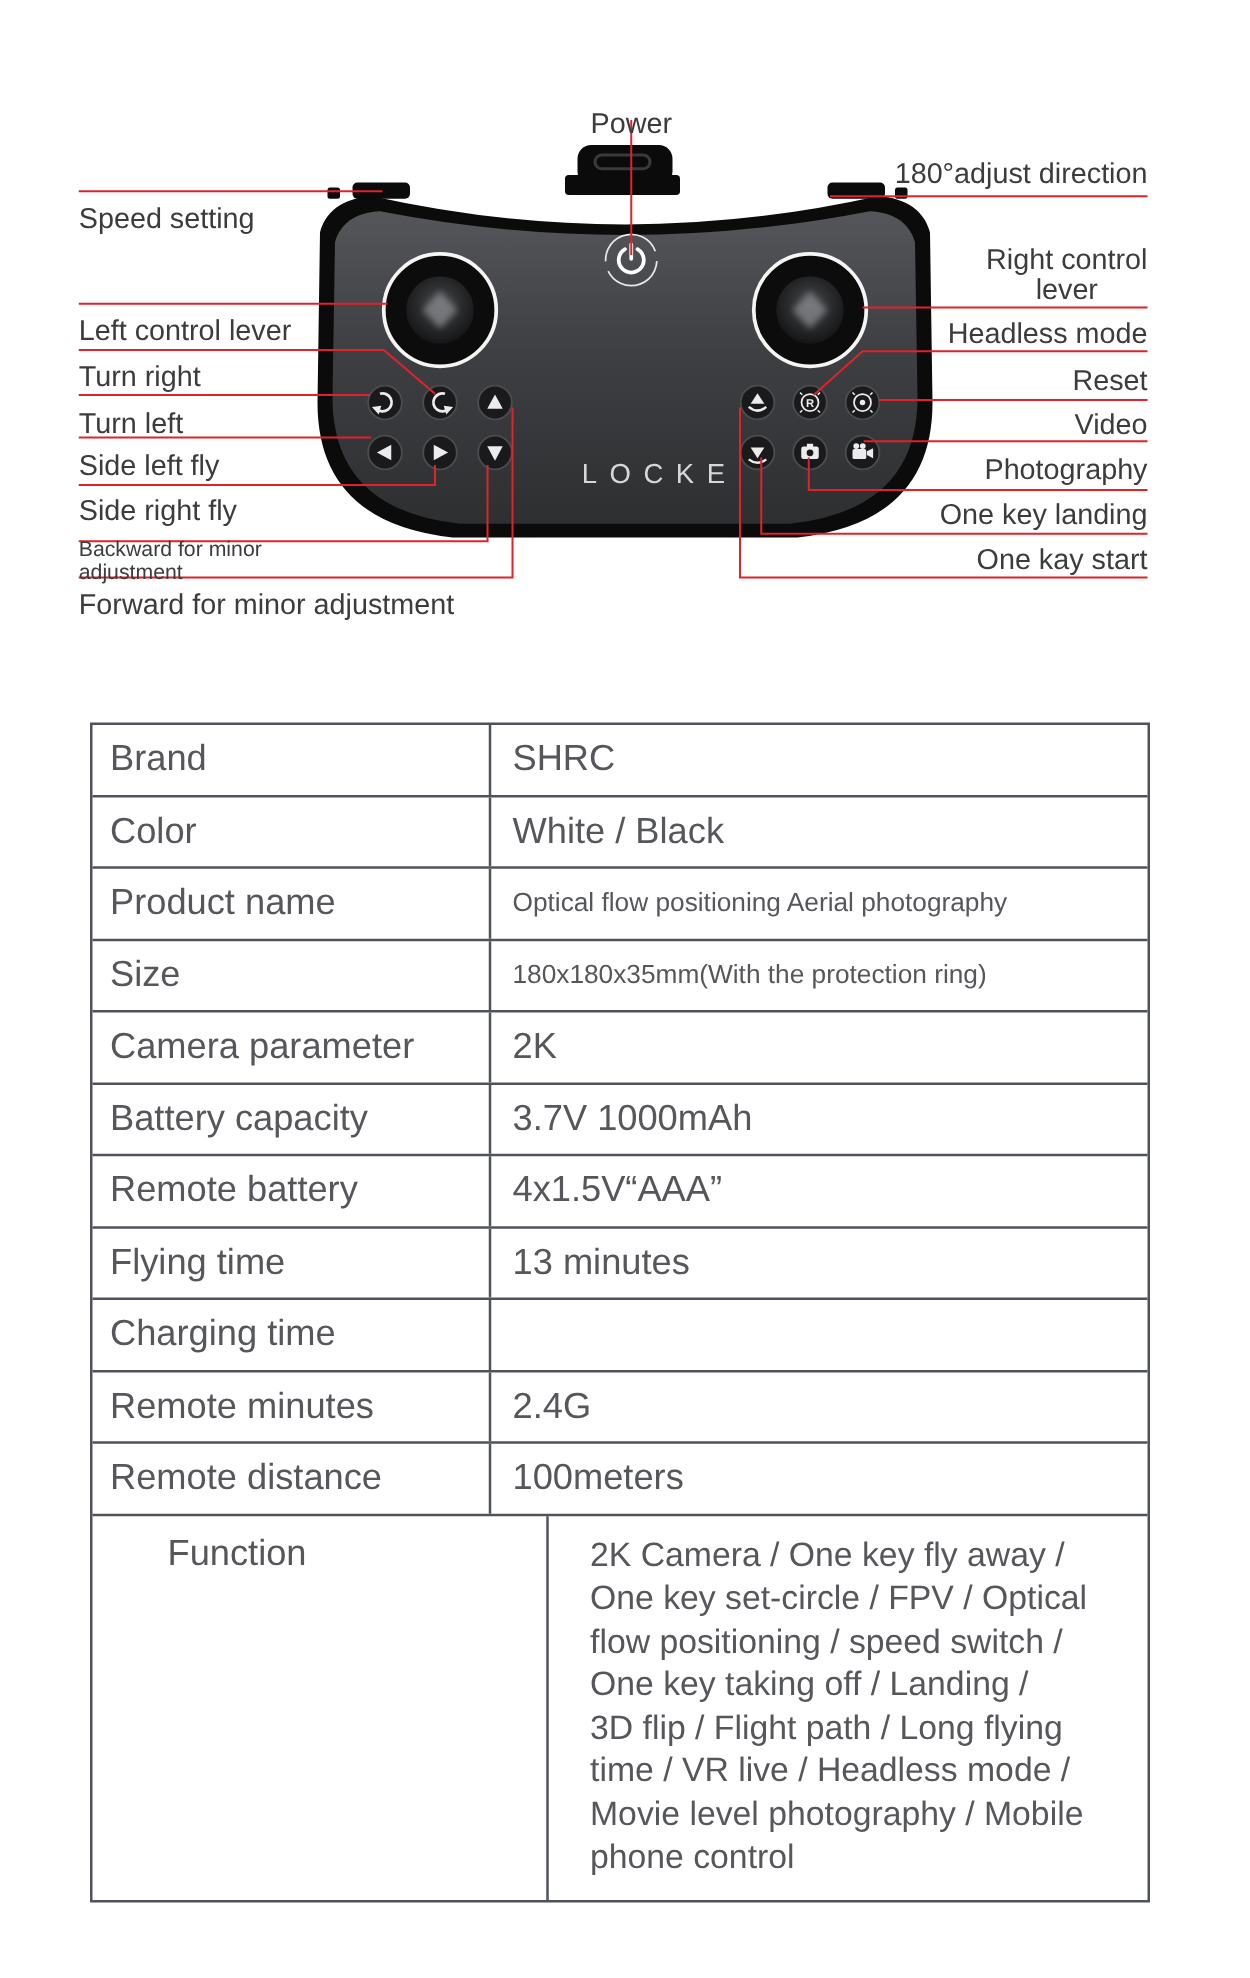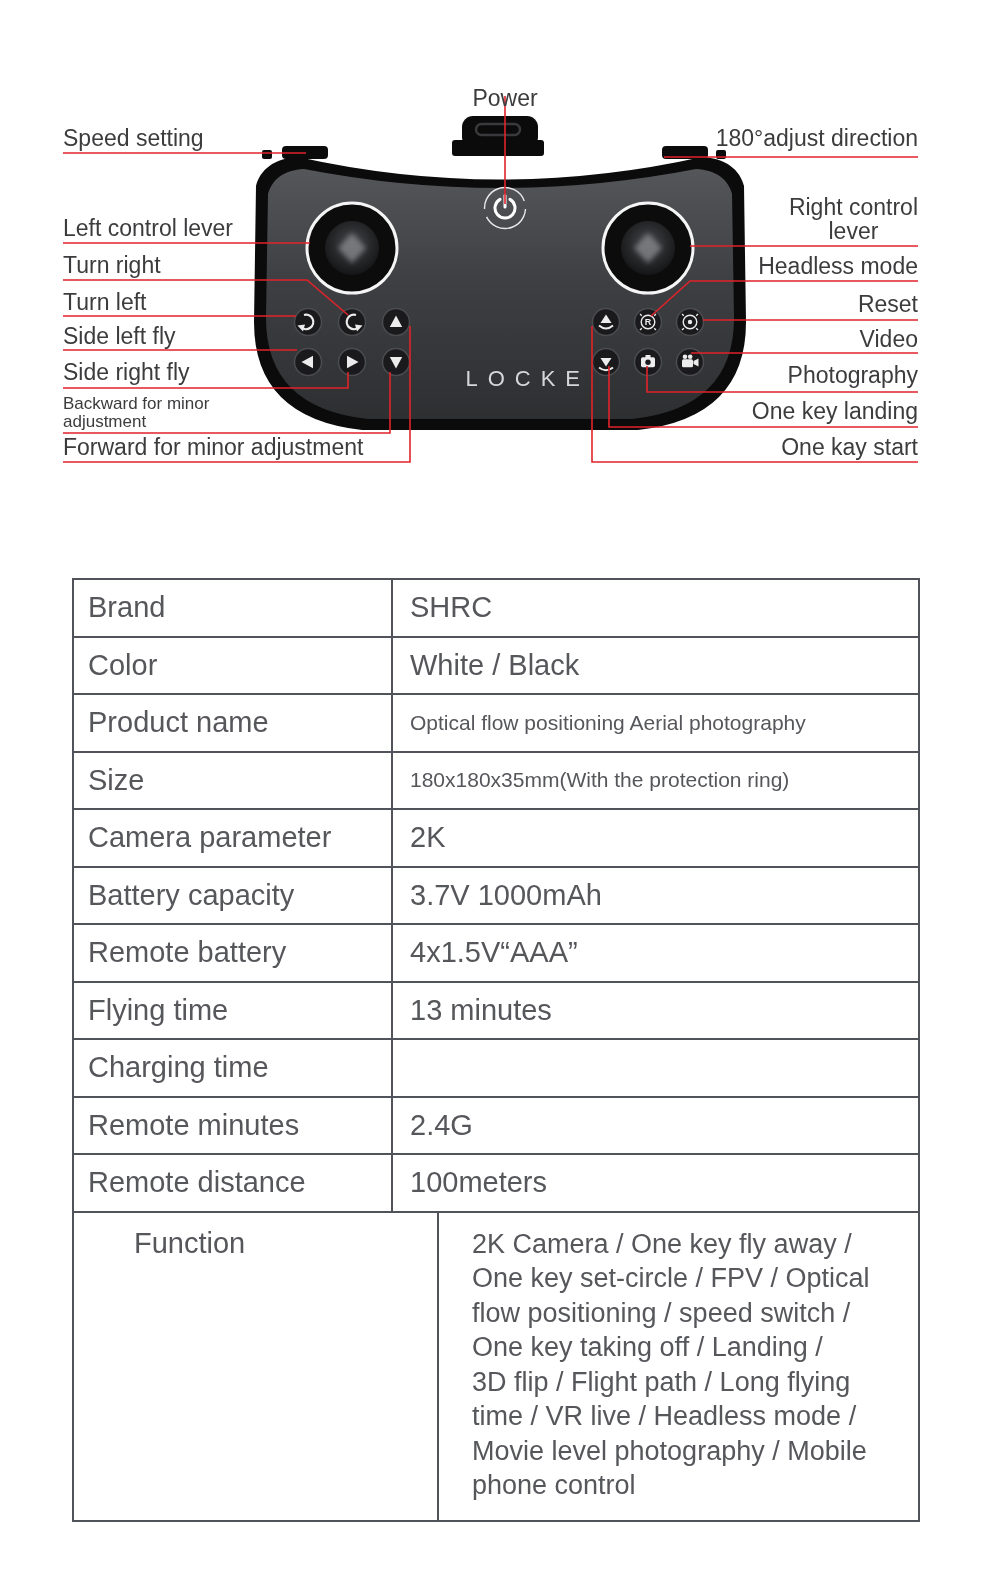--- a/index.html
+++ b/index.html
@@ -2,21 +2,21 @@
 <html style="--accent-red: #e0232a; --label-ink: #3c3c3e; --table-ink: #56575b;"><head>
 <meta charset="utf-8">
 <style>
   :root{ --accent-red:#e0232a; --label-ink:#3c3c3e; --table-ink:#56575b; --table-line:#50535a; }
   html,body{margin:0;padding:0;background:#fff;}
   .page{position:relative;width:1000px;height:1582px;background:#fff;overflow:hidden;
         font-family:"Liberation Sans", sans-serif;}
   .diagram{position:absolute;left:0;top:0;width:1000px;height:520px;}
   .controller-svg{position:absolute;left:0;top:0;}
   .dlab{position:absolute;font-size:23px;line-height:24px;color:var(--label-ink);white-space:pre-line;}
-  .dlab.left{left:63px;text-align:left;}
+  .dlab.left{left:63px;text-align:left;margin-top:36px;}
   .dlab.right{right:82px;text-align:center;}
   .dlab.small{font-size:17px;line-height:18px;}
   .dlab.center{left:405px;width:200px;text-align:center;margin-top:22px;}
   .device-brand{position:absolute;left:420px;top:366px;width:170px;text-align:right;
        font-size:22px;letter-spacing:10px;color:#d6d7d9;font-weight:500;}
   .leader{fill:none;stroke:var(--accent-red);stroke-width:1.6;}
   
   .spec-table{position:absolute;left:72px;top:578px;width:848px;height:944px;
       box-sizing:border-box;border:2px solid var(--table-line);display:flex;flex-direction:column;
       color:var(--table-ink);}

